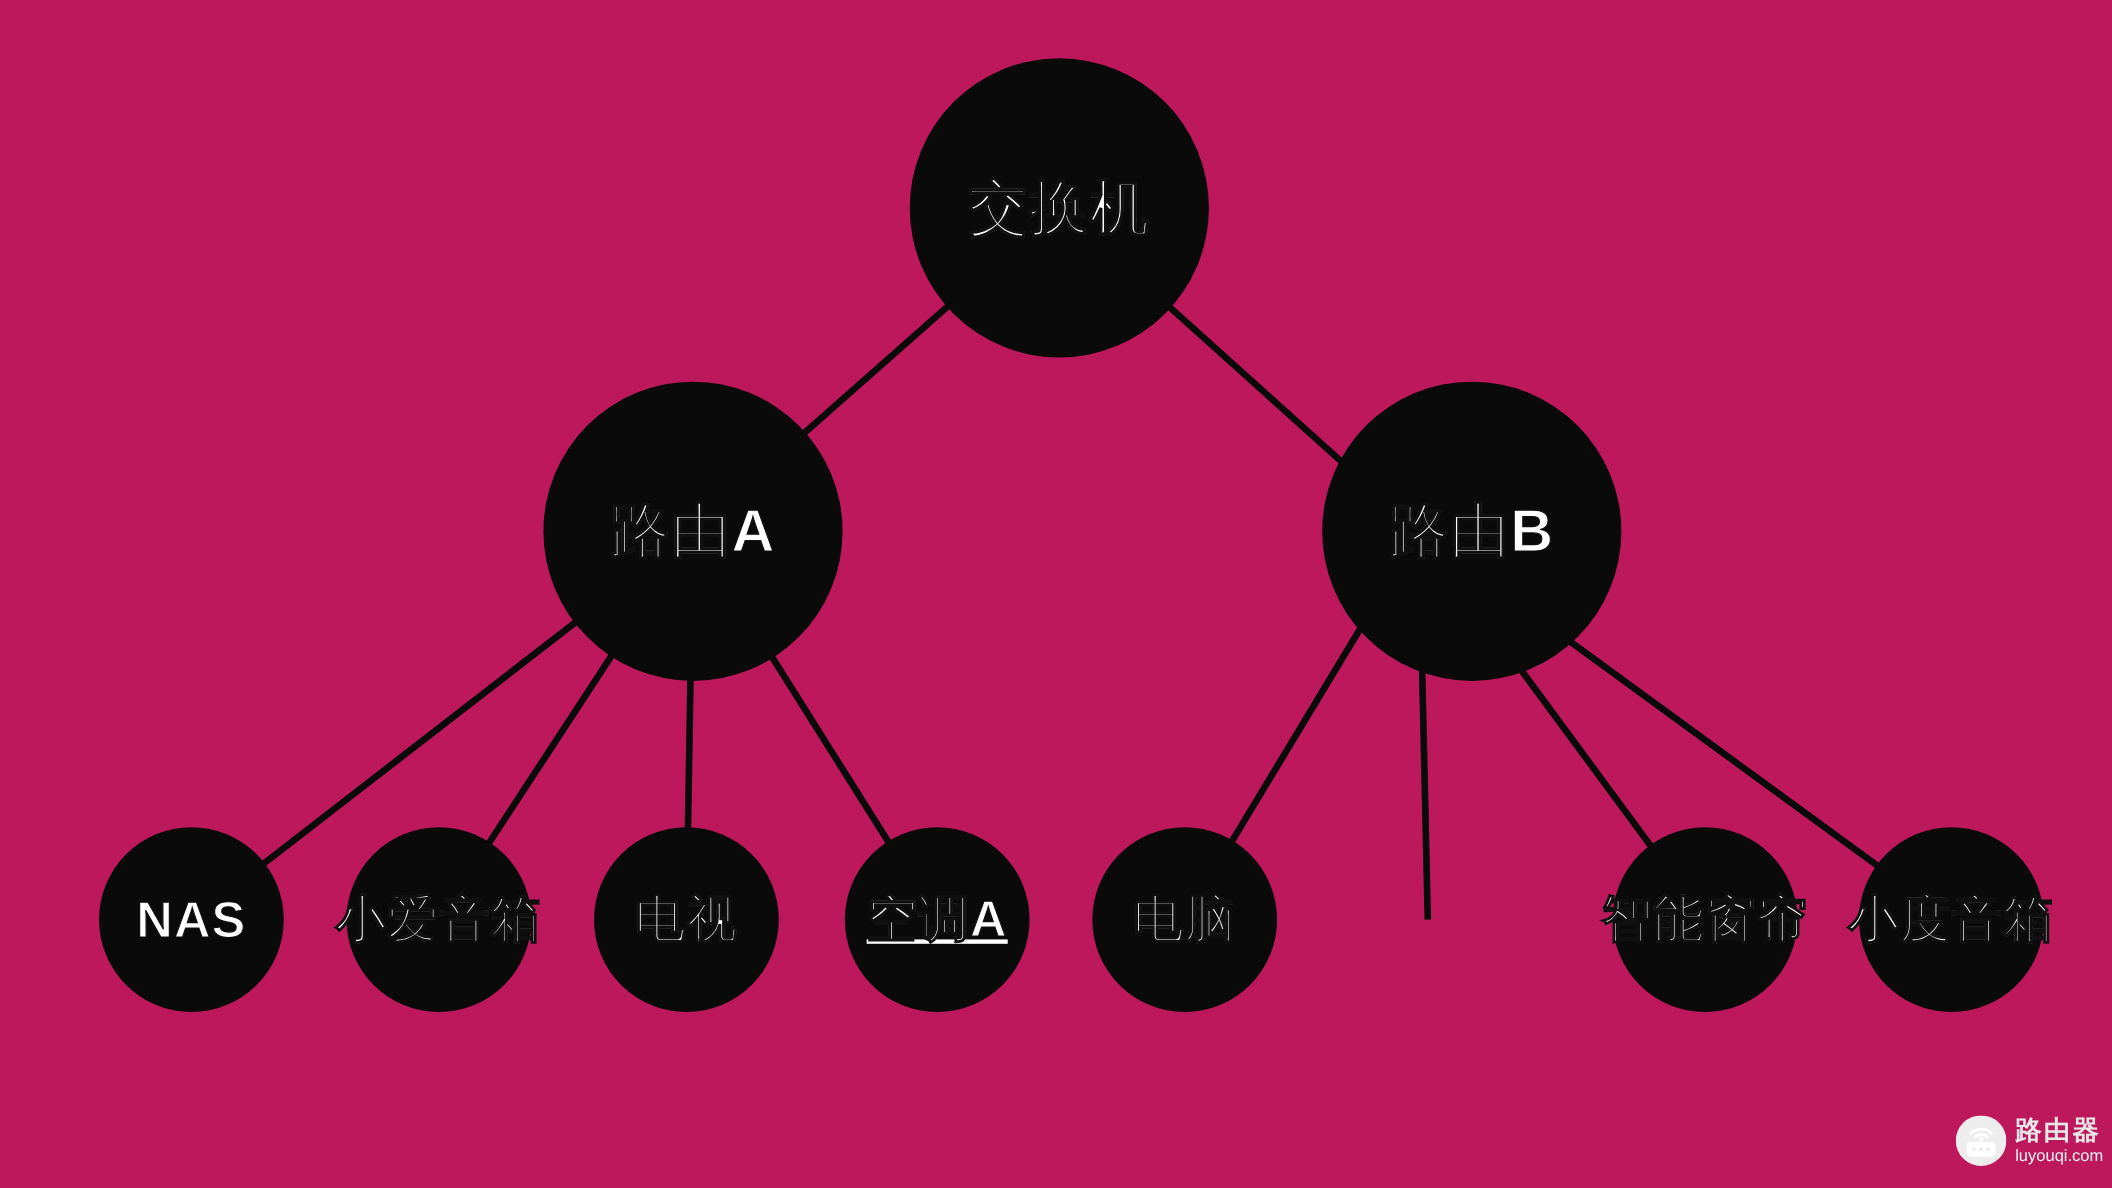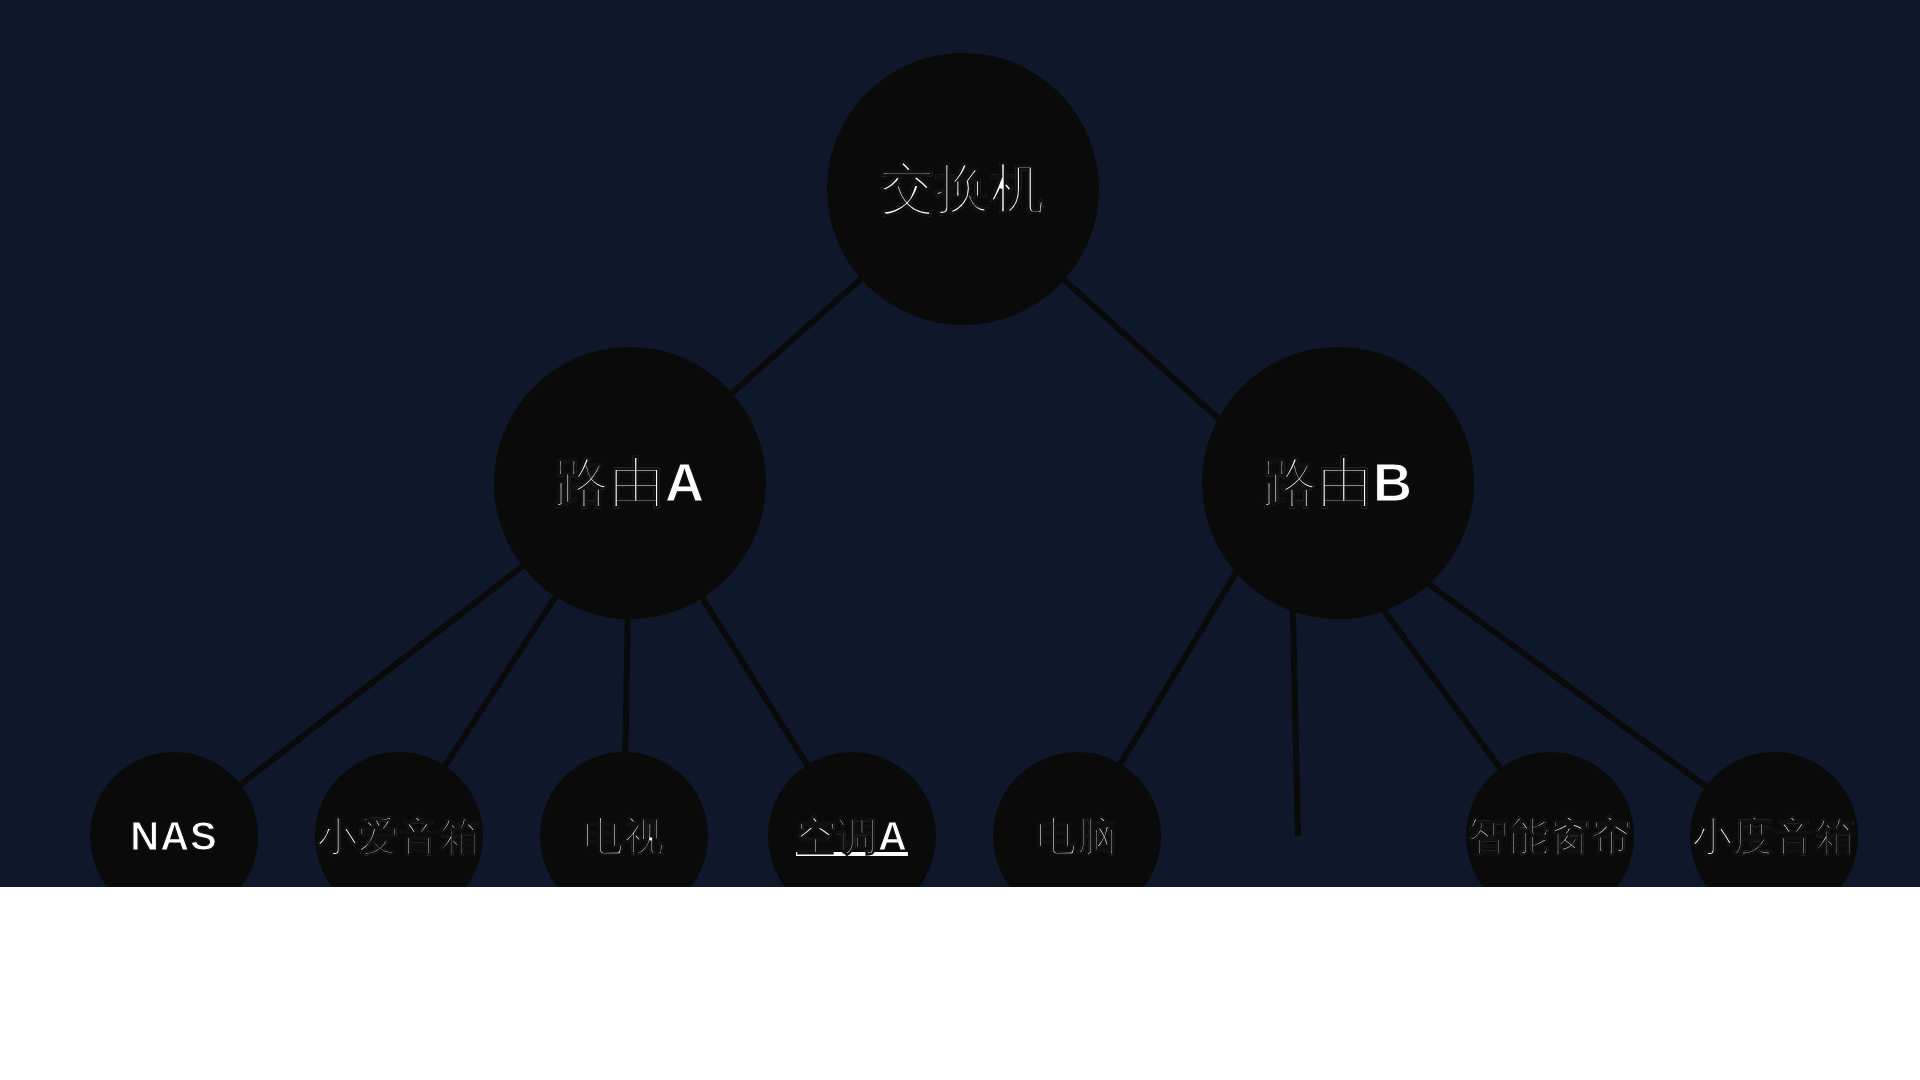--- a/index.html
+++ b/index.html
@@ -3,22 +3,22 @@
 <meta charset="utf-8">
 <style>
   html, body {
     margin: 0;
     padding: 0;
     background: #ffffff;
   }
   .stage {
     position: relative;
     width: 1920px;
-    height: 887px;
-    background: #0f172a;
+    height: 1080px;
+    background: #be185d;
     overflow: hidden;
     font-family: "Liberation Sans", "DejaVu Sans", sans-serif;
   }
   .connectors {
     position: absolute;
     left: 0;
     top: 0;
     width: 1920px;
     height: 1080px;
   }
@@ -39,21 +39,21 @@
     text-align: center;
   }
   .node-big {
     width: 272px;
     height: 272px;
     font-size: 54px;
   }
   .node-leaf {
     width: 168px;
     height: 168px;
-    font-size: 40px;
+    font-size: 46px;
   }
   .node-label {
     -webkit-text-stroke: 1.1px #101010;
     letter-spacing: 1px;
   }
   
   .watermark {
     position: absolute;
     left: 1778px;
     top: 1014px;

